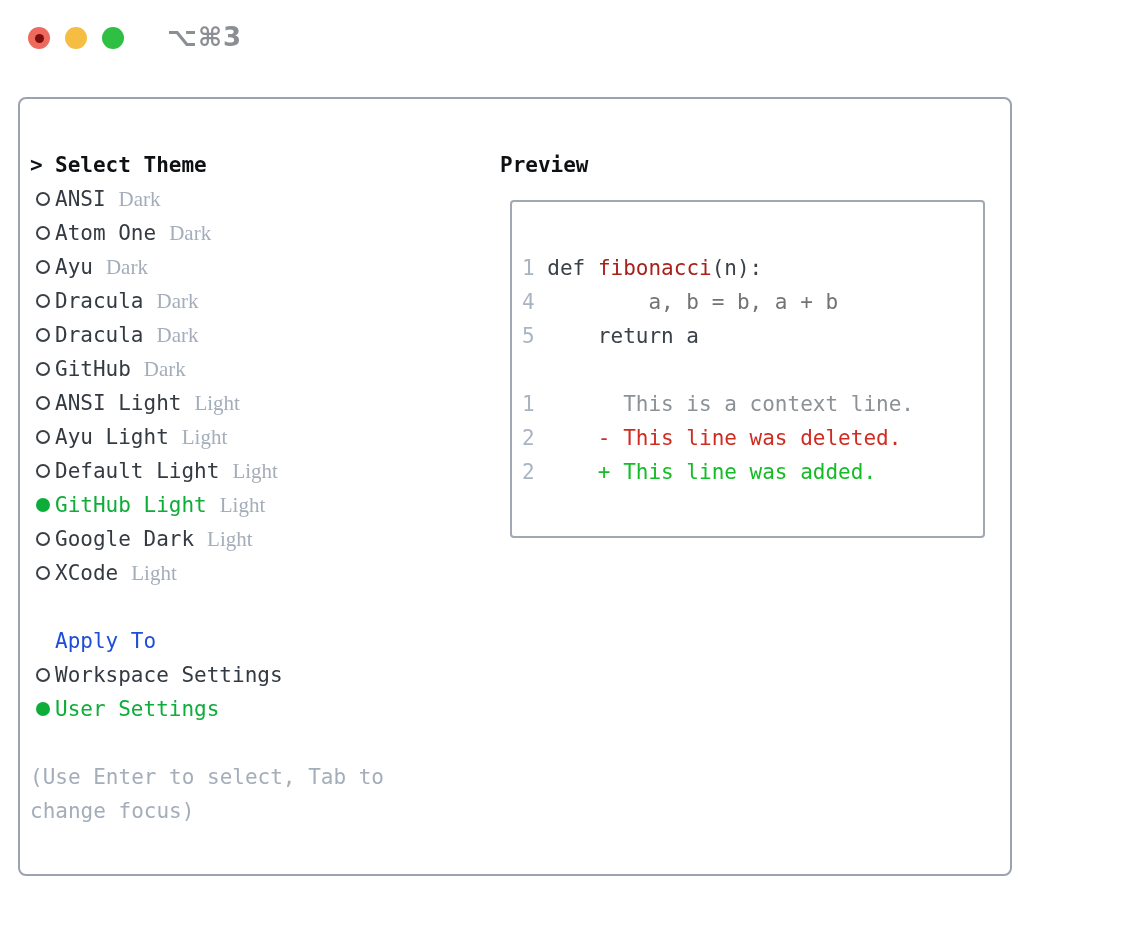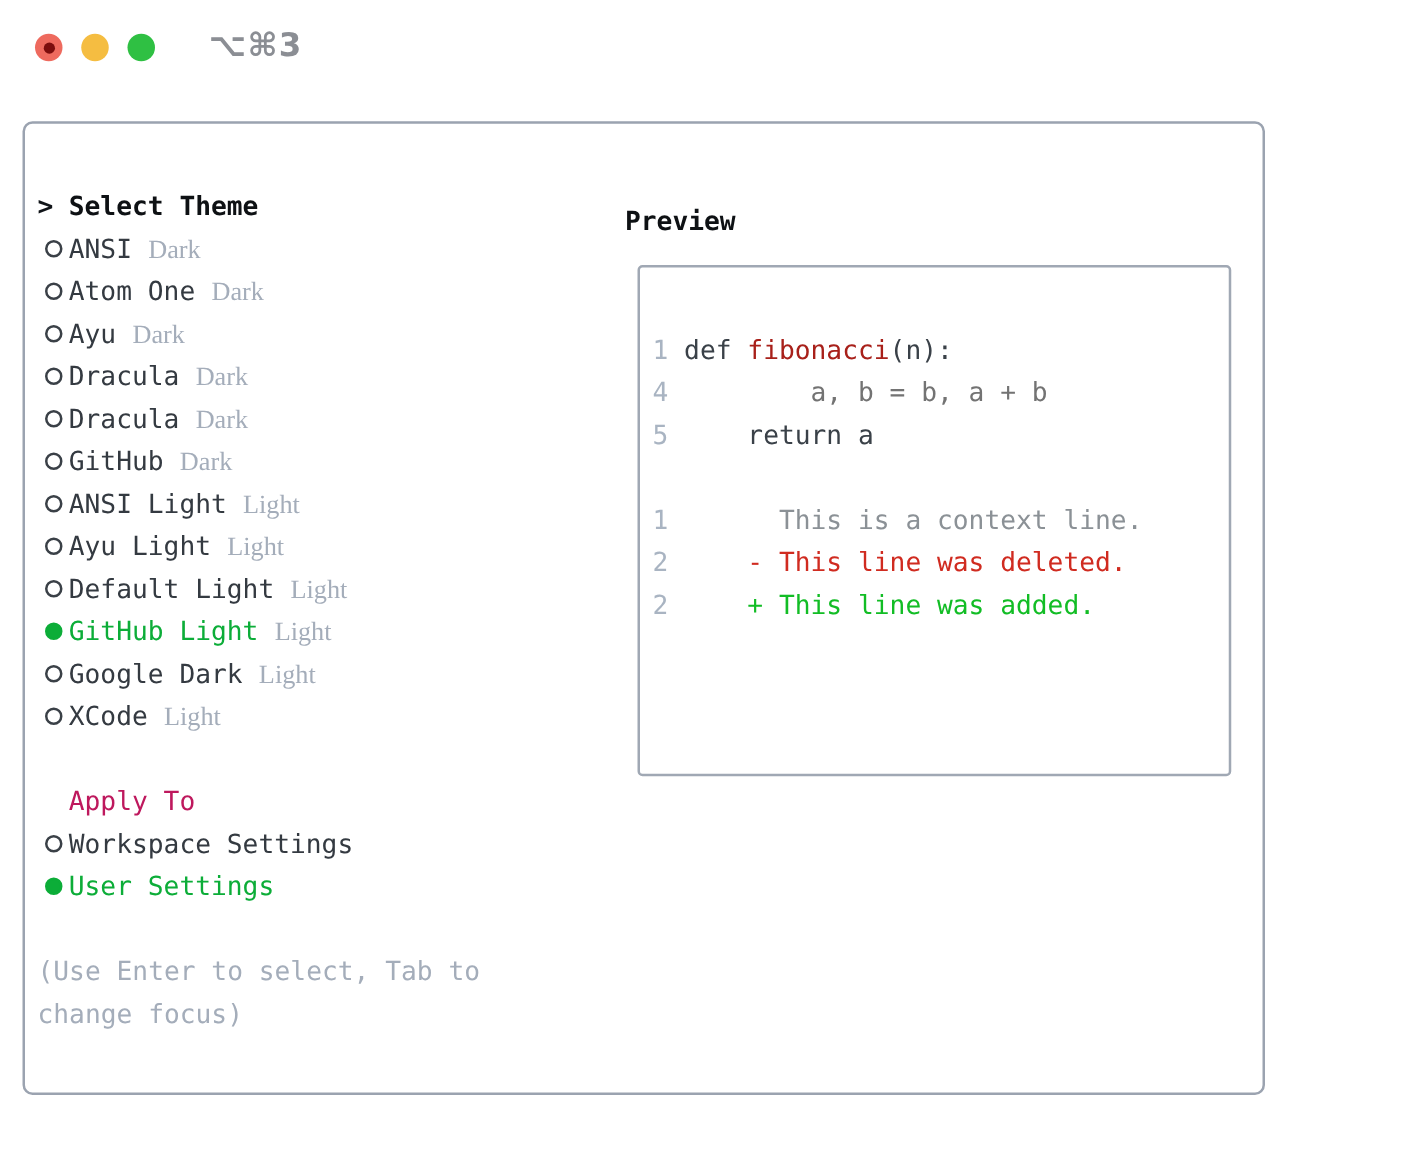--- a/index.html
+++ b/index.html
@@ -94,45 +94,45 @@
   }
   .row.selected .circle {
     background: #0cad38;
     border-color: #0cad38;
   }
   .row.selected .label { color: #0cad38; }
   .header-label {
     font-weight: bold;
     color: #0e1114;
   }
-  .section-label { color: #be185d; }
+  .section-label { color: #1d4ed8; }
   .tag {
     color: #a4adba;
     margin-left: 13px;
     font-family: Liberation Serif, serif;
   }
   .hint-row { color: #a4adba; }
   .blank-row { height: 34px; }
   
   .right-col {
     position: absolute;
-    left: 480px; top: 49px; margin-top: 12px;
+    left: 480px; top: 49px;
   }
   .preview-title {
     height: 34px;
     line-height: 34px;
     font-size: 21px;
     font-weight: bold;
     color: #0e1114;
   }
   .preview-box {
     margin-left: 10px;
     margin-top: 18px;
     width: 475px;
-    height: 409px;
+    height: 338px;
     border: 2px solid #a0a8b4;
     border-radius: 4px;
     box-sizing: border-box;
     padding: 49px 0 0 10px;
     background: #ffffff;
     overflow: hidden;
   }
   .code-line {
     height: 34px;
     line-height: 34px;

